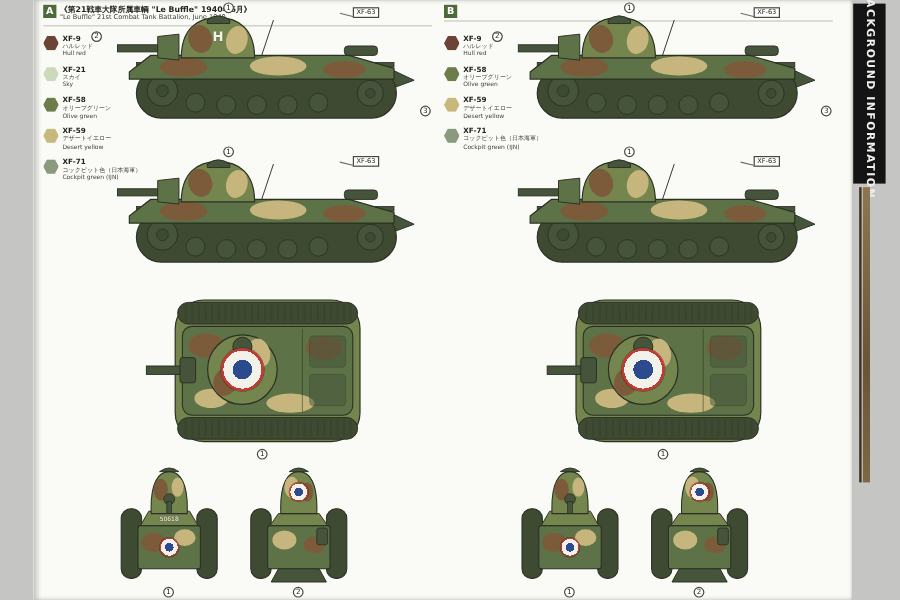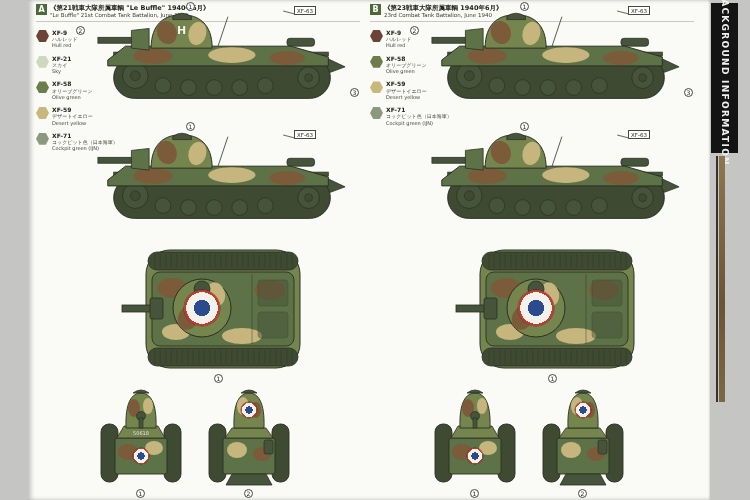--- a/index.html
+++ b/index.html
@@ -250,24 +250,20 @@
     <span class="cn cn-c">3</span>
     <span class="cn cn-d">1</span>
     <span class="cn cn-e">1</span>
     <span class="cn cn-f">1</span>
     <span class="cn cn-g">2</span>
   </section>
 
   <section class="col" id="colB">
     <header class="sec-head">
       <span class="sec-badge">B</span>
-      <span class="sec-titles">
-        <span class="t-jp">《第23戦車大隊所属車輌 1940年6月》</span>
-        <span class="t-en">23rd Combat Tank Battalion, June 1940</span>
-      </span>
     </header>
 
     <ul class="swatches">
       <li class="swatch">
         <span class="chip" style="background:var(--xf9)"></span>
         <span class="sw-text">
             <b>XF-9</b>
             <i>ハルレッド</i>
             <i>Hull red</i>
           </span>

